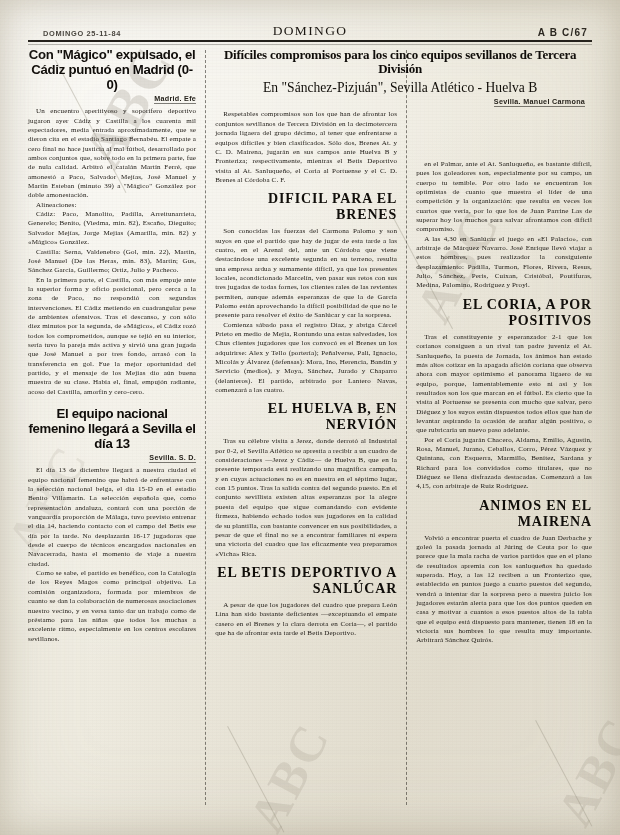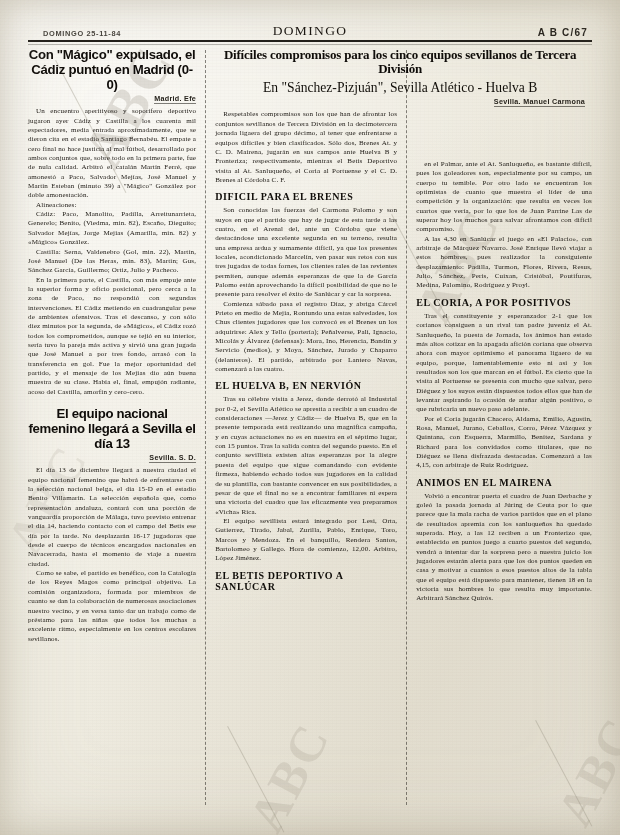--- a/index.html
+++ b/index.html
@@ -150,23 +150,23 @@
     text-align:justify;
     text-indent:8px;
     color:#211d18;
     letter-spacing:.02em;
     word-spacing:-0.1px;
     hyphens:auto;
   }
   .subhead{
     font-family:"Liberation Serif", serif;
     font-weight:700;
-    font-size:10px;
+    font-size:14px;
     letter-spacing:.06em;
-    text-align:left;
+    text-align:right;
     margin:6px 0 4px 0;
     color:#16130f;
   }
   .spacer10{height:10px;}
 
   
   .aged{filter: contrast(1.05) saturate(.9);}
 </style>
 </head>
 <body>
@@ -236,23 +236,23 @@
       </div>
 
       <p class="body">Respetables compromisos son los que han de afrontar los conjuntos sevillanos de Tercera División en la decimotercera jornada ligaera del grupo décimo, al tener que enfrentarse a equipos difíciles y bien clasificados. Sólo dos, Brenes At. y C. D. Mairena, jugarán en sus campos ante Huelva B y Fronteriza; respectivamente, mientras el Betis Deportivo visita al At. Sanluqueño, el Coria al Portuense y el C. D. Brenes al Córdoba C. F.</p>
 
       <div class="subhead">DIFICIL PARA EL BRENES</div>
       <p class="body">Son conocidas las fuerzas del Carmona Palomo y son suyos en que el partido que hay de jugar de esta tarde a las cuatro, en el Arenal del, ante un Córdoba que viene destacándose una excelente segunda en su terreno, resulta una empresa ardua y sumamente difícil, ya que los presentes locales, acondicionado Marcelín, ven pasar sus retos con sus tres jugadas de todas fornes, los clientes rales de las revientes permiten, aunque además esperanzas de que la de García Palomo están aprovechando la difícil posibilidad de que no le presente para resolver el éxito de Sanlúcar y car la sorpresa.</p>
       <p class="body">Comienza sábado pasa el registro Díaz, y abriga Cárcel Prieto en medio de Mejía, Rontundo una estas salvedades, los Chus clientes jugadores que los convocó es el Brenes un los adquirirse: Alex y Tello (portería); Peñalverse, Pali, Ignacio, Micolás y Álvarez (defensas): Mora, Ino, Herencia, Bandín y Servicio (medios), y Moya, Sánchez, Jurado y Chaparro (delanteros). El partido, arbitrado por Lantero Navas, comenzará a las cuatro.</p>
 
       <div class="subhead">EL HUELVA B, EN NERVIÓN</div>
       <p class="body">Tras su célebre visita a Jerez, donde derrotó al Industrial por 0-2, el Sevilla Atlético se aprestia a recibir a un cuadro de consideraciones —Jerez y Cádiz— de Huelva B, que en la presente temporada está realizando una magnífica campaña, y en cuyas actuaciones no es en nuestra en el séptimo lugar, con 15 puntos. Tras la salida contra del segundo puesto. En el conjunto sevillista existen altas esperanzas por la alegre puesta del equipo que sigue comandando con evidente firmeza, habiendo echado todos sus jugadores en la calidad de su plantilla, con bastante convencer en sus posibilidades, a pesar de que el final no se a encontrar familiares ni espera una victoria del cuadro que las eficazmente vea preparamos «Vicha» Rica.</p>
-      <p class="body">El equipo sevillista estará integrado por Lesi, Orta, Gutierrez, Tirado, Jabal, Zurilla, Pablo, Enrique, Toro, Marcos y Mendoza. En el banquillo, Rendera Santos, Bartolomeo y Gallego. Hora de comienzo, 12,00. Arbitro, López Jiménez.</p>
 
       <div class="subhead">EL BETIS DEPORTIVO A SANLÚCAR</div>
+      <p class="body">A pesar de que los jugadores del cuadro que prepara León Lina han sido bastante deficientes —exceptuando el empate casero en el Brenes y la clara derrota en Coria—, el partido que ha de afrontar esta tarde el Betis Deportivo.</p>
 
     </div>
 
     <div class="vsep"></div>
 
     <div class="col c3">
 
       <div style="height:112px;"></div>
 
       <p class="body">en el Palmar, ante el At. Sanluqueño, es bastante difícil, pues los goleadores son, especialmente por su campo, un cuerpo tu temible. Por otro lado se encuentran los optimistas de cuanto que muestra el líder de una competición y la organización: que resulta en veces los cuartos que vería, por lo que los de Juan Parrine Las de superar hoy los muchos para salvar afrontamos con difícil compromiso.</p>

